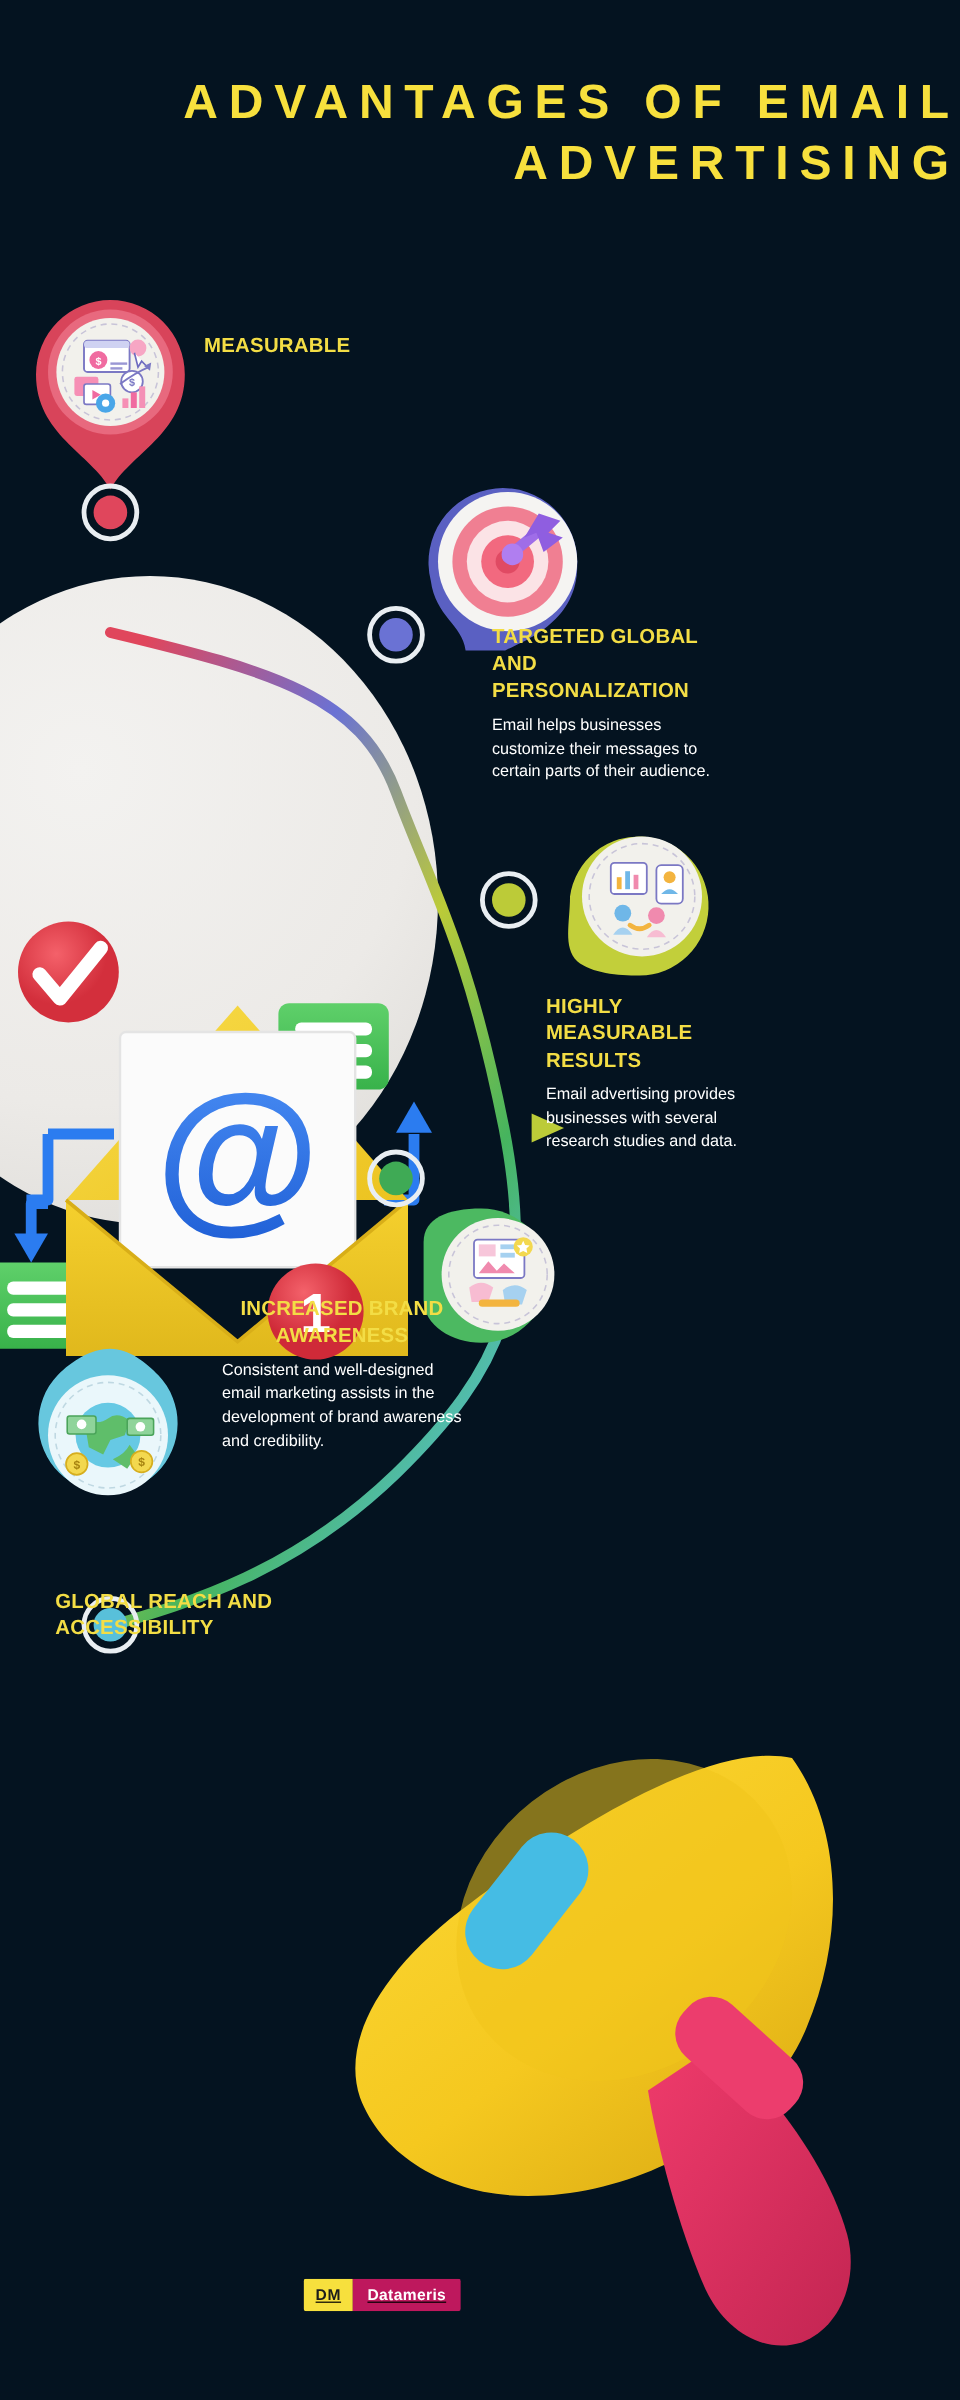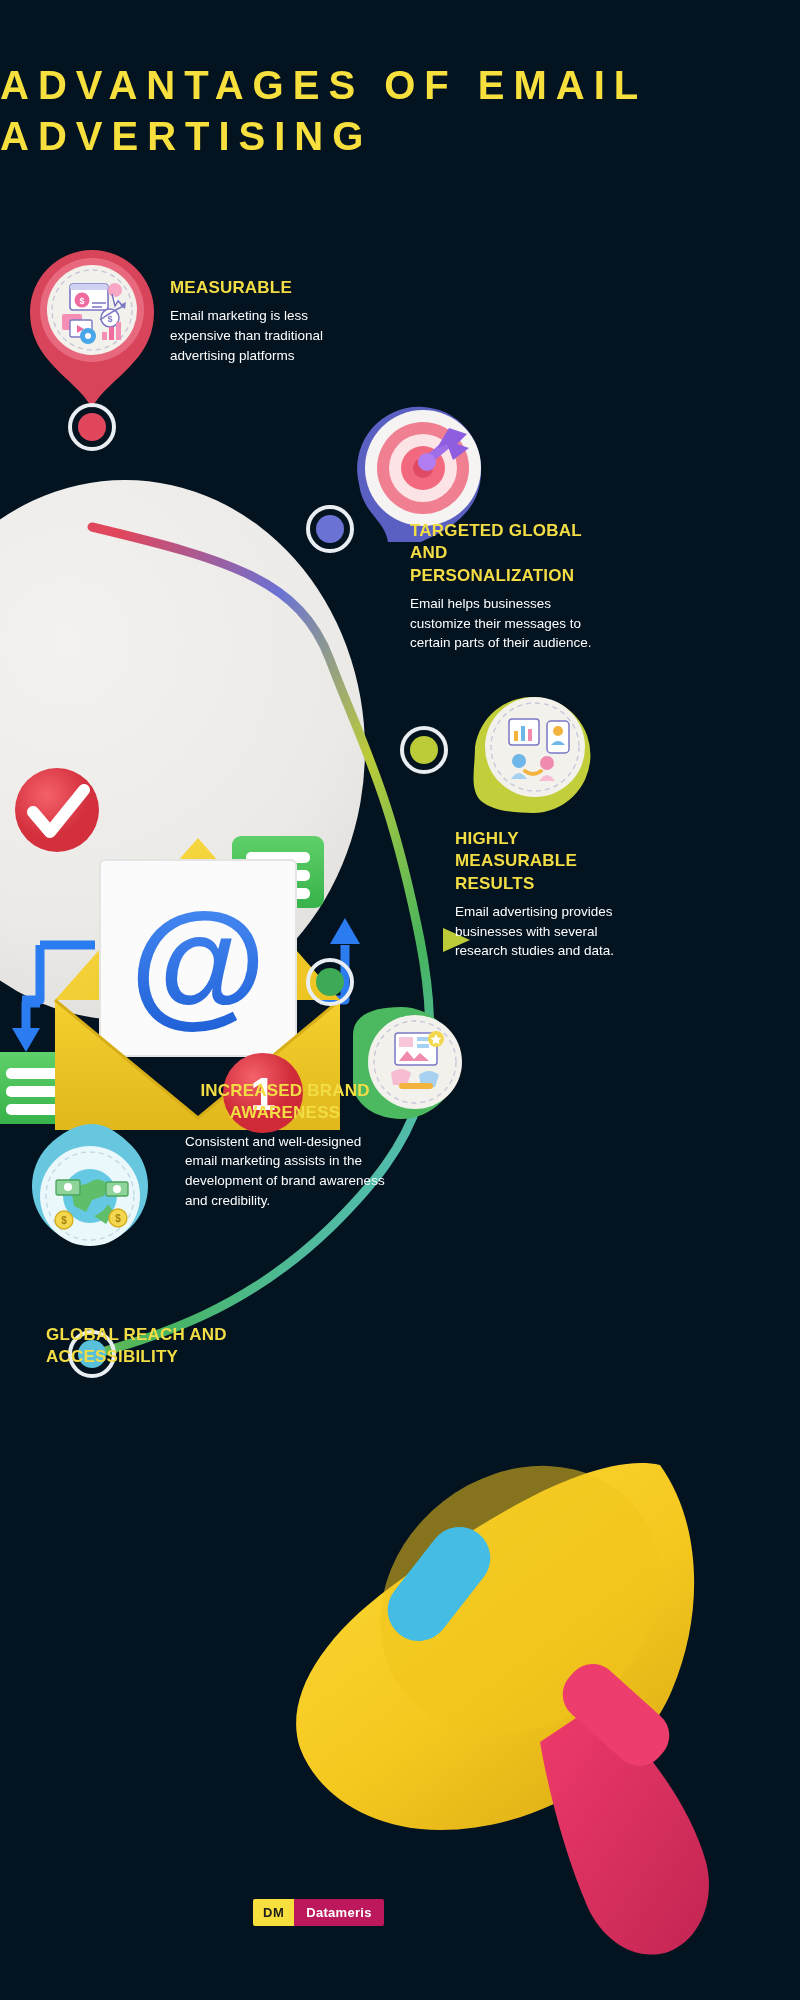--- a/index.html
+++ b/index.html
@@ -5,21 +5,21 @@
   * { margin:0; padding:0; box-sizing:border-box; }
   html,body { background:#020c16; }
   body {
     width:800px; height:2000px; position:relative; overflow:hidden;
     font-family:"Liberation Sans", sans-serif;
     background:#041320;
   }
   #stage { position:absolute; inset:0; background:#041320; }
 
   
-  .title-wrap { position:absolute; top:60px; left:0; width:800px; text-align:left; }
+  .title-wrap { position:absolute; top:60px; left:0; width:800px; text-align:right; }
   .title-line {
     color:#f7e03d; font-weight:bold; font-size:40px; letter-spacing:9px;
     line-height:1.28;
   }
 
   
   .path-svg { position:absolute; left:0; top:0; width:800px; height:2000px; pointer-events:none; }
 
   
   .node { position:absolute; width:48px; height:48px; border-radius:50%;
@@ -33,21 +33,21 @@
   .txt { position:absolute; }
   .txt h3 { color:#f3dd45; font-size:17px; font-weight:bold; line-height:1.32; letter-spacing:.2px; }
   .txt p  { color:#ffffff; font-size:13.5px; line-height:1.45; margin-top:7px; font-weight:400; }
   .txt.right-align h3 { text-align:center; }
 
   
   .bigcircle { position:absolute; border-radius:50%; background:
       radial-gradient(circle at 38% 30%, #f3f2f0 0%, #eceae7 58%, #dad8d4 100%); }
 
   
-  .logo { position:absolute; display:flex; height:27px; overflow:hidden; border-radius:2px; }
+  .logo { position:absolute; display:flex; height:27px; overflow:hidden; border-radius:2px;text-decoration:underline; }
   .logo .dm { background:#f7e03d; color:#1c1c1c; font-weight:bold; font-size:13px;
               display:flex; align-items:center; padding:0 10px; letter-spacing:.5px; }
   .logo .nm { background:#be185d; color:#ffffff; font-weight:bold; font-size:13px;
               display:flex; align-items:center; padding:0 12px; letter-spacing:.3px; }
 </style>
 </head>
 <body>
 
 <div id="stage">
 
@@ -192,21 +192,20 @@
       <path d="M 78,80 q 14,-10 24,-14" fill="none" stroke="#7b78c4" stroke-width="1.5"></path>
       <path d="M 104,62 l -6,3 l 5,4 Z" fill="#7b78c4"></path>
     </svg>
   </div>
   <div class="node" style="left:68px; top:403px;">
       <i style="background:#e0465c"></i>
     </div>
 
   <div class="txt" style="left:170px; top:277px; width:180px;">
     <h3>MEASURABLE</h3>
-    <p>Email marketing is less expensive than traditional advertising platforms</p>
   </div>
 
   <div class="pin" style="left:345px; top:392px; width:145px; height:160px;">
     <svg viewBox="0 0 145 160" width="145" height="160">
       <path d="M 43,150 C 40,128 18,122 14,92 A 62,62 0 1 1 136,80 C 136,126 92,142 76,150 Z" fill="#5a60c2"></path>
       <circle cx="78" cy="76" r="58" fill="#f5f4f2"></circle>
       <circle cx="78" cy="76" r="46" fill="#f07f92"></circle>
       <circle cx="78" cy="76" r="34" fill="#fbe3e6"></circle>
       <circle cx="78" cy="76" r="22" fill="#f2697f"></circle>
       <circle cx="78" cy="76" r="10" fill="#e04a63"></circle>

